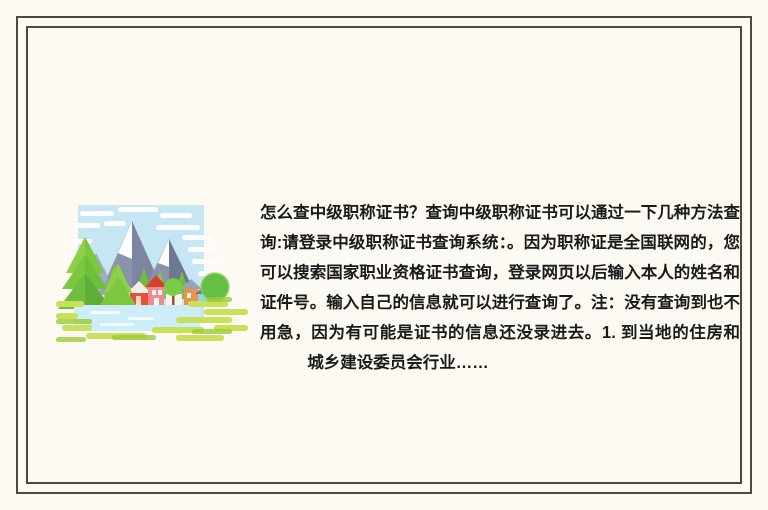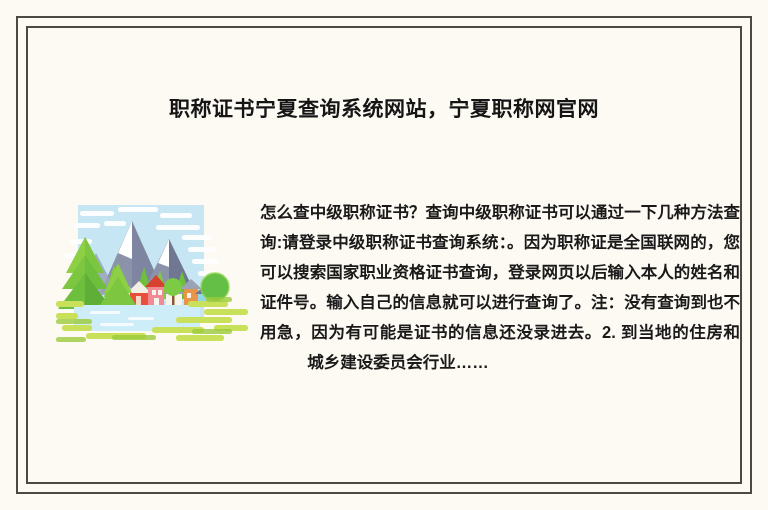--- a/index.html
+++ b/index.html
@@ -93,21 +93,20 @@
   }
 </style>
 </head>
 <body>
 
 <div class="page">
 
   <div class="frame-outer"></div>
   <div class="frame-inner"></div>
 
-  <h1 class="page-title">职称证书宁夏查询系统网站，宁夏职称网官网</h1>
 
   <div class="article-body">
 
     <div class="illustration">
       <svg viewBox="0 0 192 142" xmlns="http://www.w3.org/2000/svg" aria-hidden="true">
         <defs>
           <clipPath id="sceneClip">
             <rect x="0" y="0" width="192" height="142"></rect>
           </clipPath>
         </defs>
@@ -221,16 +220,16 @@
             <rect x="150" y="96" width="26" height="5" rx="2.5"></rect>
             <rect x="0" y="118" width="36" height="5" rx="2.5"></rect>
             <rect x="136" y="128" width="40" height="5" rx="2.5"></rect>
             <rect x="56" y="134" width="44" height="5" rx="2.5"></rect>
             <rect x="0" y="136" width="30" height="5" rx="2.5"></rect>
           </g>
         </g>
       </svg>
     </div>
 
-    <span class="article-text">怎么查中级职称证书？查询中级职称证书可以通过一下几种方法查询:请登录中级职称证书查询系统：。因为职称证是全国联网的，您可以搜索国家职业资格证书查询，登录网页以后输入本人的姓名和证件号。输入自己的信息就可以进行查询了。注：没有查询到也不用急，因为有可能是证书的信息还没录进去。2. 到当地的住房和城乡建设委员会行业……</span>
+    <span class="article-text">怎么查中级职称证书？查询中级职称证书可以通过一下几种方法查询:请登录中级职称证书查询系统：。因为职称证是全国联网的，您可以搜索国家职业资格证书查询，登录网页以后输入本人的姓名和证件号。输入自己的信息就可以进行查询了。注：没有查询到也不用急，因为有可能是证书的信息还没录进去。1. 到当地的住房和城乡建设委员会行业……</span>
   </div>
 
 </div>
 
 </body></html>

